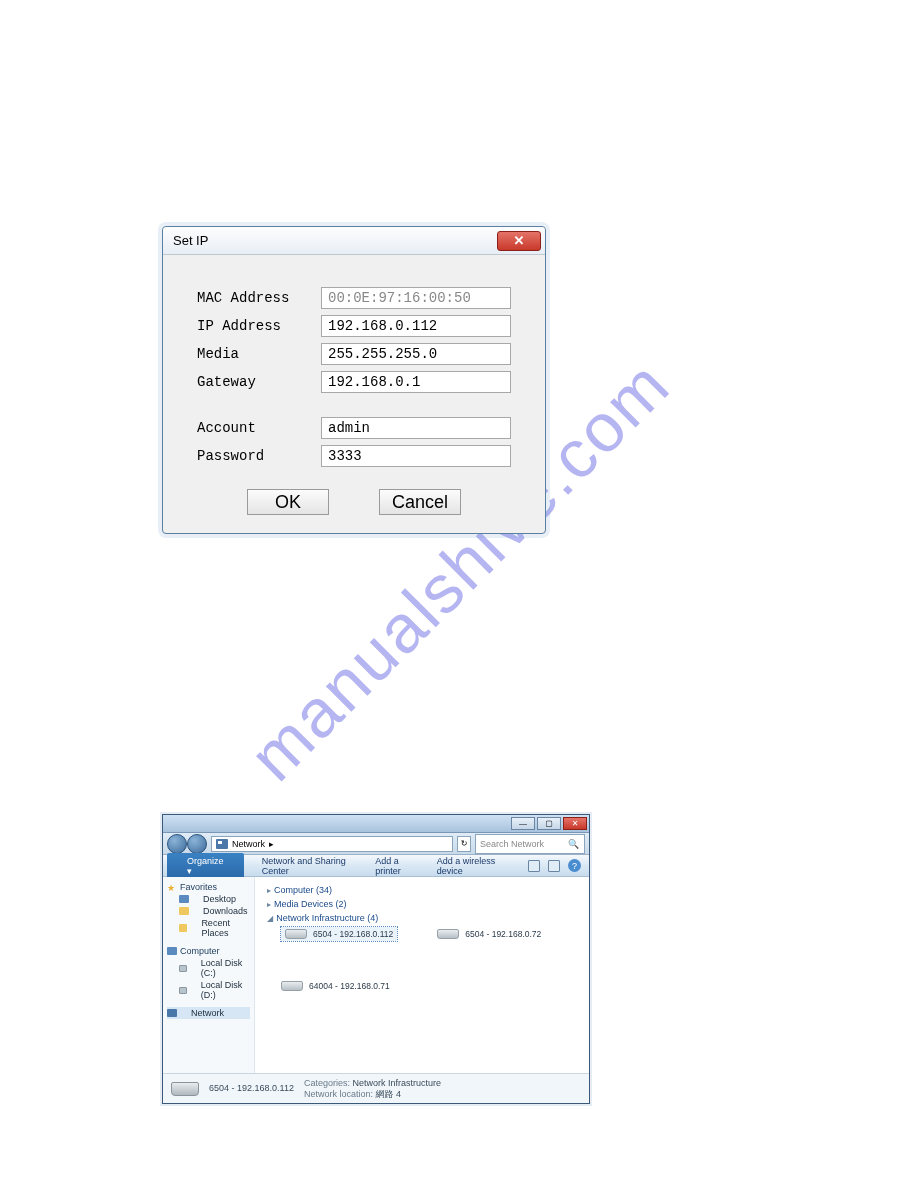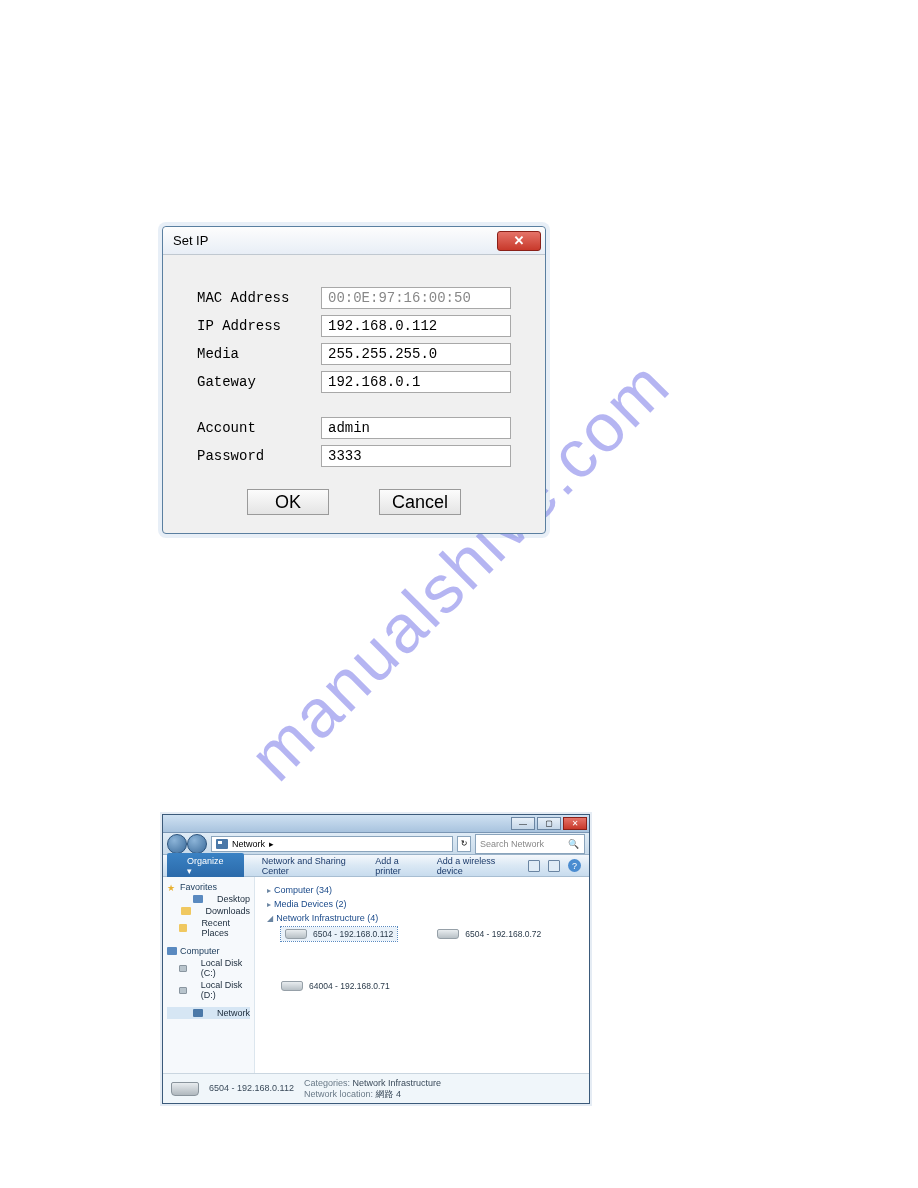--- a/index.html
+++ b/index.html
@@ -206,21 +206,21 @@
   .sidebar {
     width: 92px;
     background: #f6f9fc;
     border-right: 1px solid #dce6ee;
     padding: 4px 4px;
     font-size: 9px;
     overflow:hidden;
   }
   .sidebar .group { margin-bottom: 6px; color:#2a4a6a;}
   .sidebar .group-title { display:flex; align-items:center; gap:3px; color:#1a3a5a; padding:1px 0;}
-  .sidebar .item { display:flex; align-items:center; gap:14px; padding:1px 0 1px 12px; color:#1a2a3a; cursor:pointer;justify-content:flex-end;}
+  .sidebar .item { display:flex; align-items:center; gap:14px; padding:1px 0 1px 12px; color:#1a2a3a; cursor:pointer;}
   .sidebar .item.sel { background:#d6e6f4; }
   .ico { width:10px; height:8px; display:inline-block; }
   .ico.star{color:#e8b030;}
   .ico.folder{background:#f0c860;border-radius:1px;}
   .ico.desk{background:#5a8ac0;border-radius:1px;}
   .ico.disk{background:#b8c4cc;border-radius:1px;border:1px solid #8a96a0;width:9px;height:7px;}
   .ico.net{background:#4a78a8;border-radius:1px;}
   .ico.mus{background:#6ab0e0;border-radius:1px;}
   .ico.pic{background:#7ac080;border-radius:1px;}
   .ico.vid{background:#d07aa0;border-radius:1px;}

